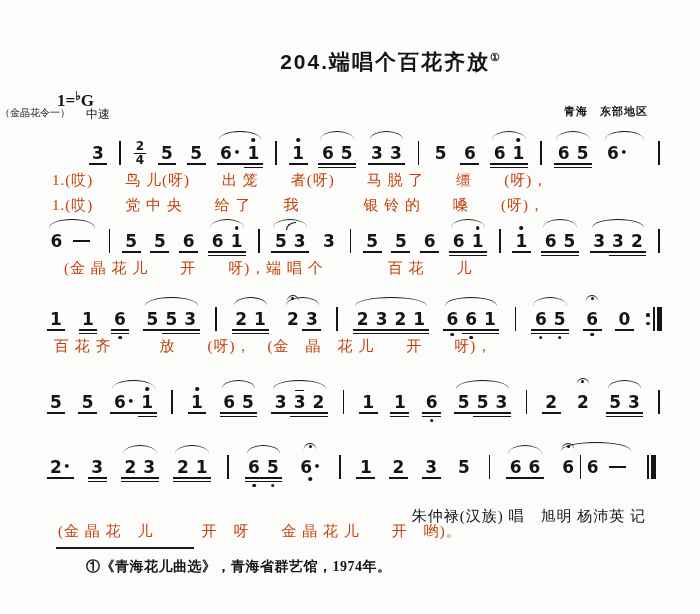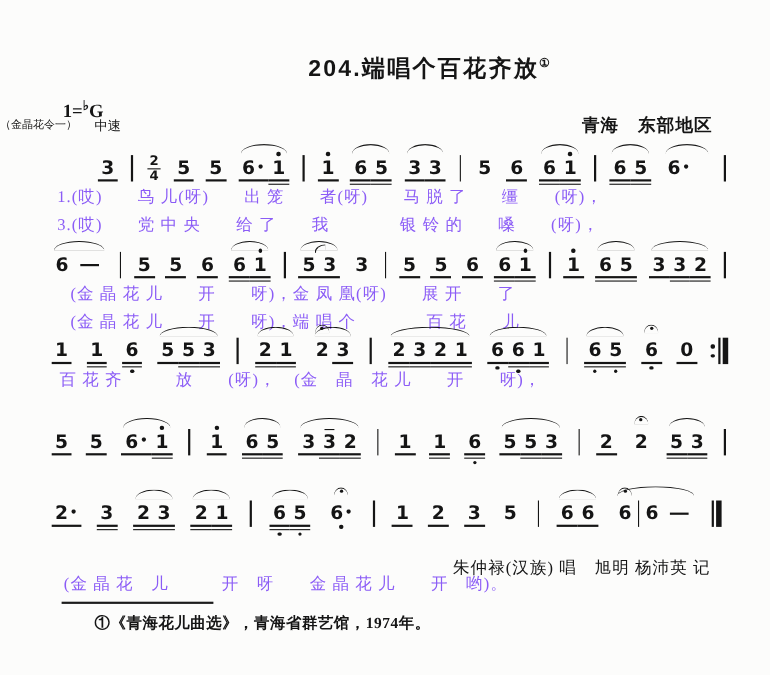--- a/index.html
+++ b/index.html
@@ -8,21 +8,21 @@
 
   
   #title{position:absolute;top:48px;left:0;width:100%;text-align:center;
          font-weight:700;font-size:21px;letter-spacing:2px;margin-left:40px;}
   #title sup{font-size:11px;letter-spacing:0;}
   #keysig{position:absolute;top:91px;left:57px;font-family:"Liberation Serif",serif;
           font-weight:700;font-size:17px;}
   #keysig .flat{font-size:12px;position:relative;top:-6px;}
   #tempo{position:absolute;top:106px;left:86px;font-size:12px;}
   #subtitle{position:absolute;top:106px;left:0;width:100%;text-align:left;font-size:10px;}
-  #region{position:absolute;top:104px;right:52px;font-weight:700;font-size:16px;letter-spacing:1px;}
+  #region{position:absolute;top:104px;right:52px;font-weight:700;font-size:11px;letter-spacing:1px;}
 
   
   #score{position:absolute;top:0;left:46px;width:616px;}
   .system{position:absolute;left:0;right:0;}
   #sys1{top:126px;} #sys2{top:214px;} #sys3{top:292px;} #sys4{top:375px;} #sys5{top:440px;}
   .notes{display:flex;align-items:center;justify-content:space-between;
          height:26px;padding-top:14px;white-space:nowrap;}
   #sys1 .notes{margin-left:42px;}
   #sys5 .notes{margin-right:6px;}
 
@@ -51,21 +51,21 @@
   .ttop{border-bottom:1.4px solid #151515;padding:0 1.5px;}
   .dash{width:17px;height:2.3px;background:#151515;margin:0 7px;}
   .spacer{display:inline-block;width:15px;height:1px;}
   .repend,.finbar{display:inline-flex;align-items:center;height:24px;}
   .rdots{display:flex;flex-direction:column;gap:5px;margin-right:3.5px;}
   .rd{width:3.2px;height:3.2px;border-radius:50%;background:#151515;}
   .thin{width:1.7px;height:24px;background:#151515;}
   .thick{width:4.6px;height:24px;background:#151515;margin-left:2.6px;}
 
   .lyric{font-family:"Liberation Serif",serif;font-size:15px;line-height:22px;
-         letter-spacing:1px;white-space:pre;margin-top:3px;color:#8b5cf6;}
+         letter-spacing:1px;white-space:pre;margin-top:3px;color:#c2410c;}
   #sys1 .lyric{padding-left:6px;}
   #sys2 .lyric{padding-left:18px;}
   #sys3 .lyric{padding-left:8px;}
   #sys4 .lyric{padding-left:16px;}
   #sys5 .lyric{padding-left:12px;margin-top:40px;}
 
   
   #credits{position:absolute;top:507px;right:54px;font-family:"Liberation Serif",serif;
            font-size:15px;letter-spacing:1px;}
   #fnrule{position:absolute;top:547px;left:56px;width:138px;height:2px;background:#1c1c1c;}
@@ -121,21 +121,21 @@
             <span class="note"><b>6</b><span class="ul u0"></span><span class="ul u1"></span></span>
             <span class="note"><b>5</b><span class="ul u0"></span><span class="ul u1"></span></span>
           </span>
           <span class="grp arc">
             <span class="note"><b>6</b><span class="aug">•</span></span>
             <span class="spacer"></span>
           </span>
           <span class="bar"></span>
         </div>
         <div class="lyric">1.(哎)　　鸟 儿(呀)　　出 笼　　者(呀)　　马 脱 了　　缰　　(呀)，</div>
-        <div class="lyric">3.(哎)　　党 中 央　　给 了　　我　　　　银 铃 的　　嗓　　(呀)，</div>
+        <div class="lyric">1.(哎)　　党 中 央　　给 了　　我　　　　银 铃 的　　嗓　　(呀)，</div>
       </div>
       <div class="system" id="sys2">
         <div class="notes">
           <span class="grp arc">
             <span class="note"><b>6</b></span>
             <span class="dash"></span>
           </span>
           <span class="bar"></span>
           <span class="note"><b>5</b><span class="ul u0"></span></span>
           <span class="note"><b>5</b><span class="ul u0"></span></span>
@@ -164,21 +164,20 @@
             <span class="note"><b>6</b><span class="ul u0"></span><span class="ul u1"></span></span>
             <span class="note"><b>5</b><span class="ul u0"></span><span class="ul u1"></span></span>
           </span>
           <span class="grp arc">
             <span class="note"><b>3</b><span class="ul u0"></span></span>
             <span class="note"><b>3</b><span class="ul u0"></span><span class="ul u1"></span></span>
             <span class="note"><b>2</b><span class="ul u0"></span><span class="ul u1"></span></span>
           </span>
           <span class="bar"></span>
         </div>
-        <div class="lyric">(金 晶 花 儿　　开　　呀)，金 凤 凰(呀)　　展 开　　了</div>
         <div class="lyric">(金 晶 花 儿　　开　　呀)，端 唱 个　　　　百 花　　儿</div>
       </div>
       <div class="system" id="sys3">
         <div class="notes">
           <span class="note"><b>1</b><span class="ul u0"></span></span>
           <span class="note"><b>1</b><span class="ul u0"></span><span class="ul u1"></span></span>
           <span class="note"><b>6</b><span class="ul u0"></span><span class="ul u1"></span><span class="dot lo" style="bottom: -11.9px;"></span></span>
           <span class="grp arc">
             <span class="note"><b>5</b><span class="ul u0"></span></span>
             <span class="note"><b>5</b><span class="ul u0"></span><span class="ul u1"></span></span>

